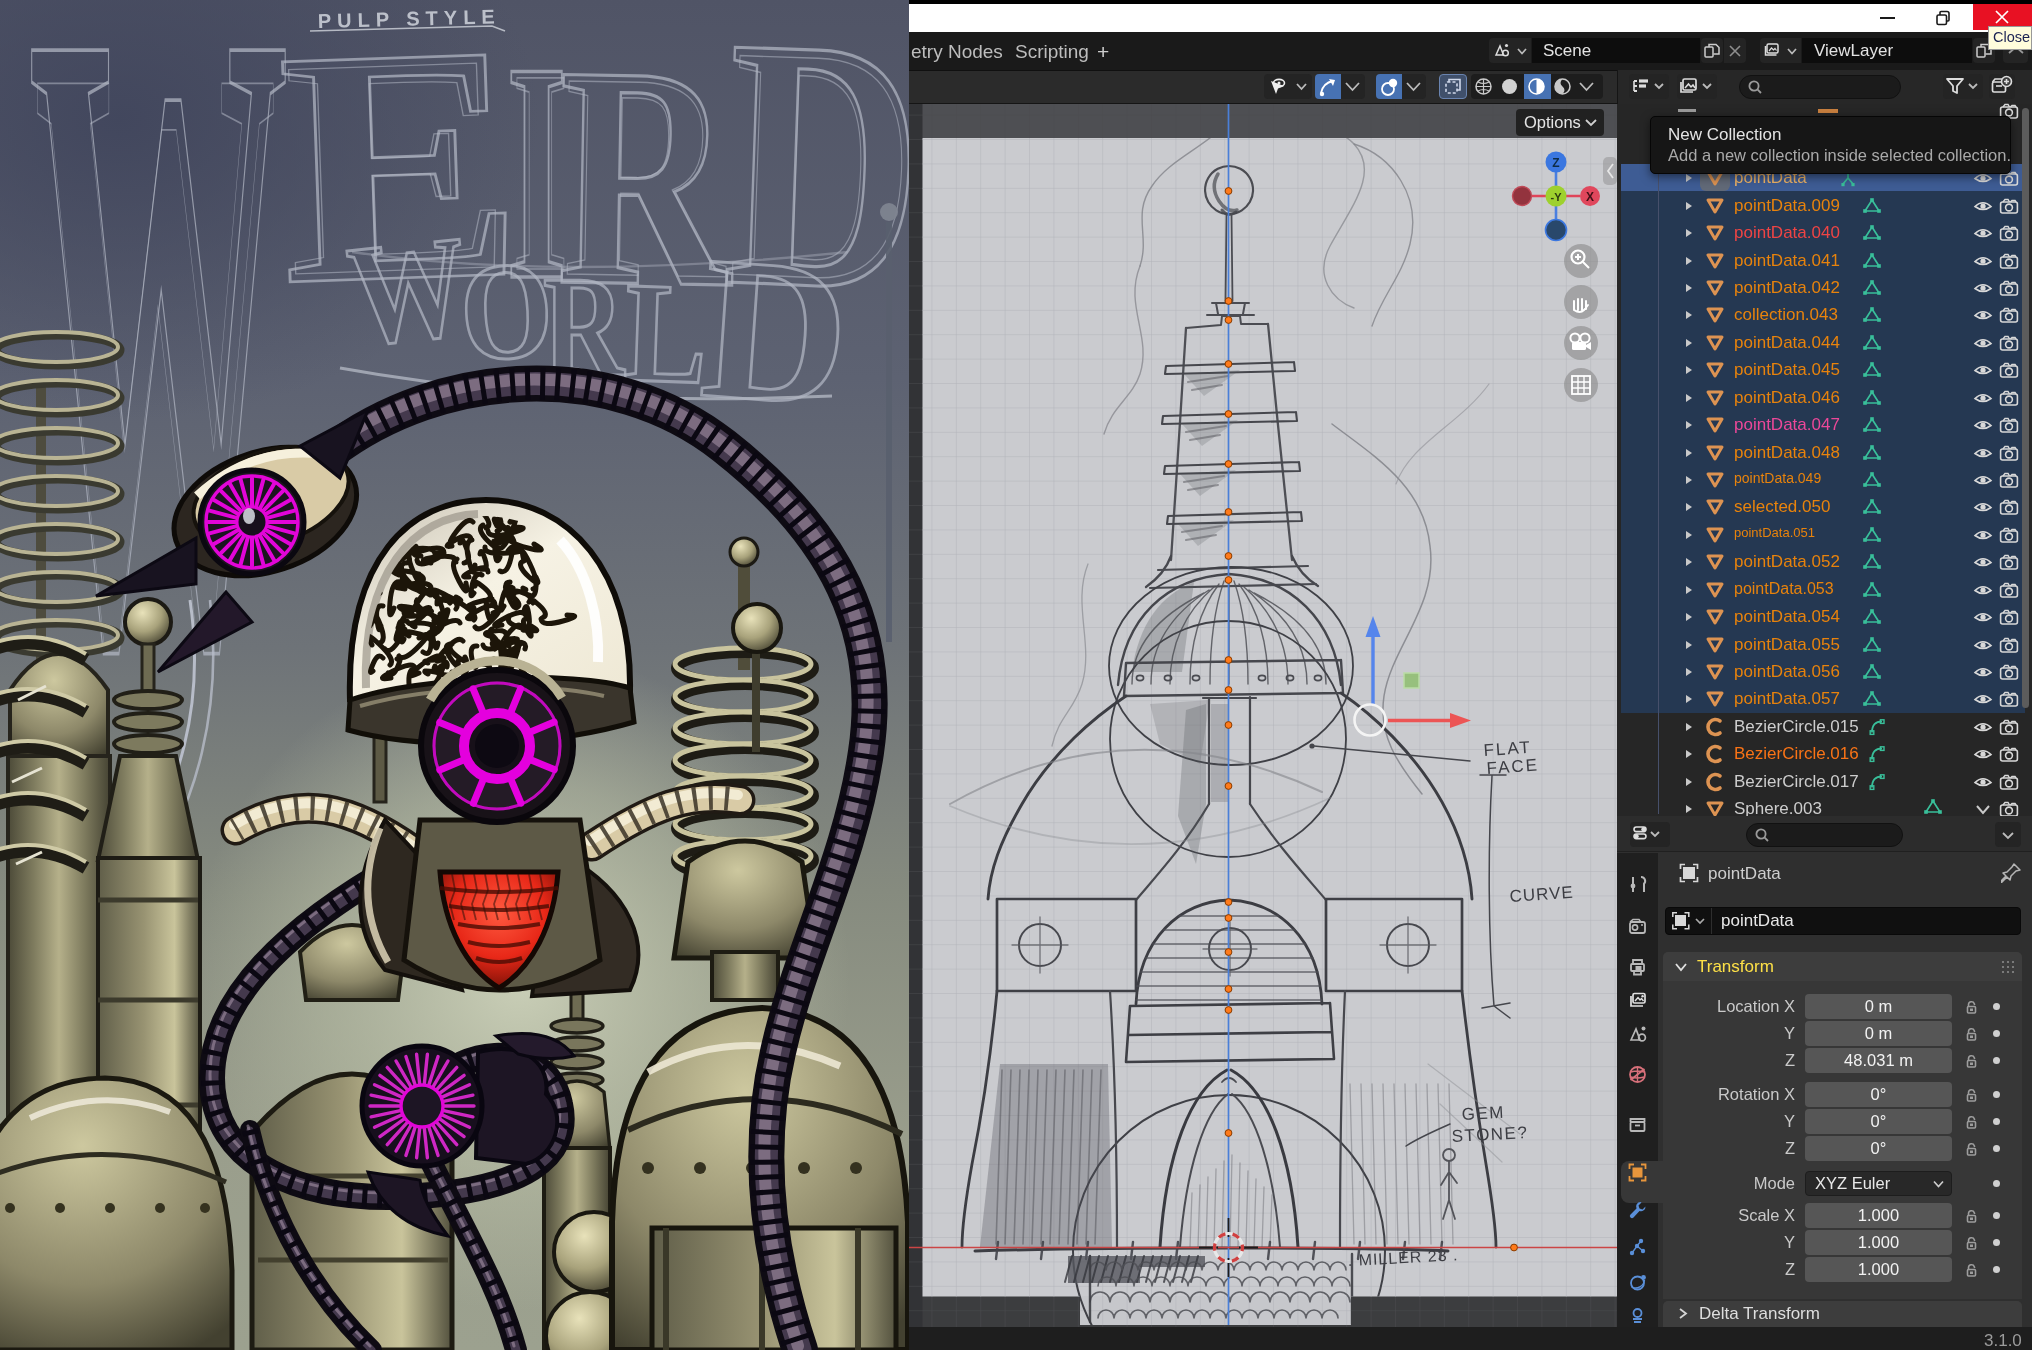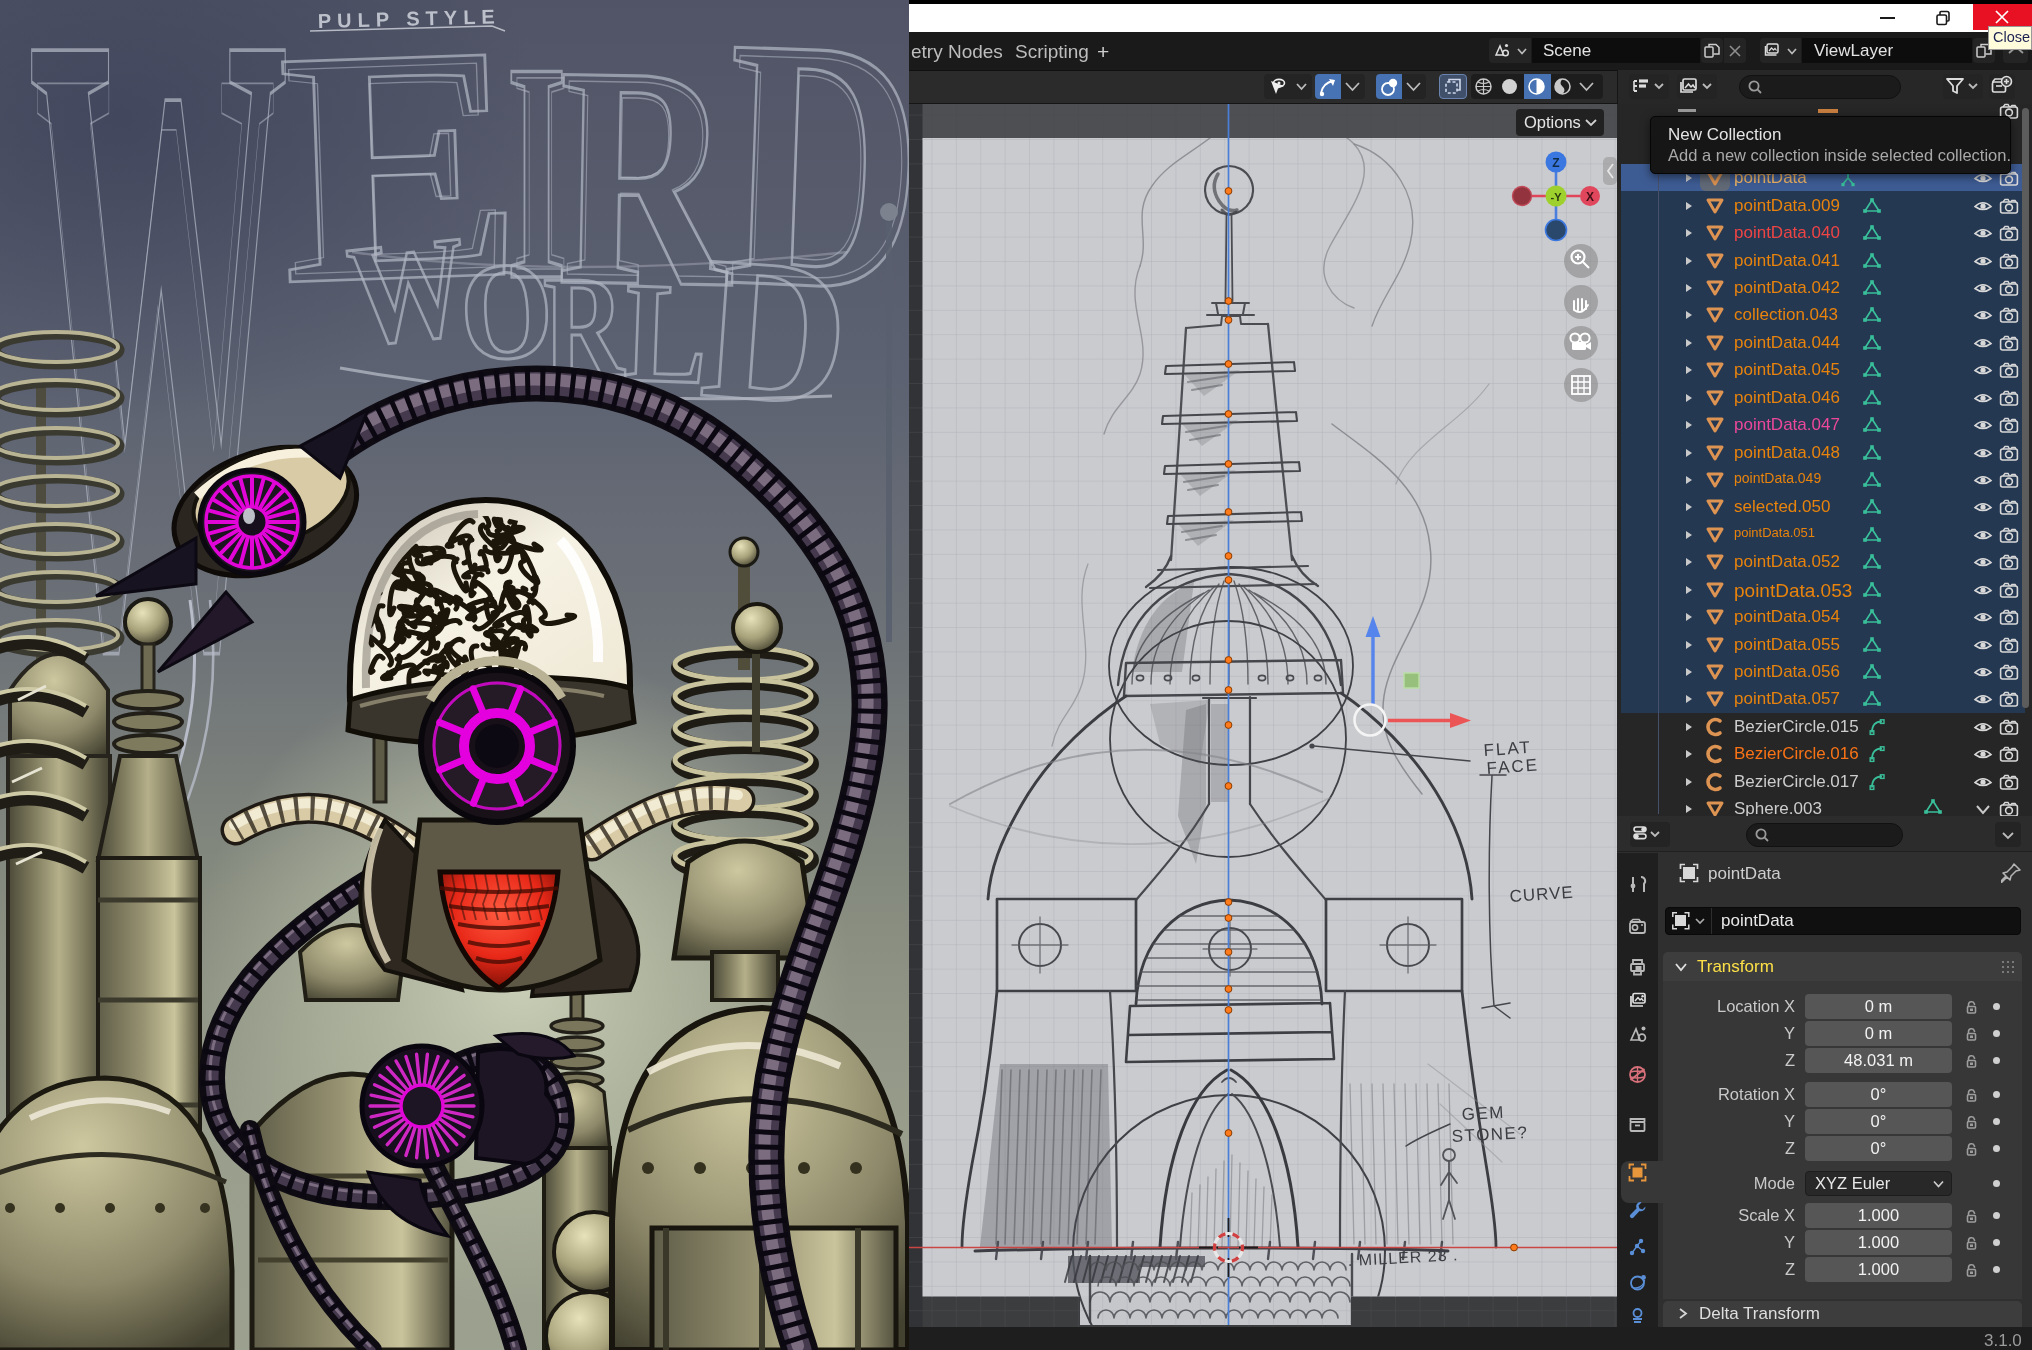--- a/index.html
+++ b/index.html
@@ -875,21 +875,21 @@
       </svg>
       <svg style="position:absolute;left:1090px;top:548.2px" width="20" height="20">
         <use href="#i-cam"></use>
       </svg>
       <svg style="position:absolute;left:775px;top:580.7px" width="10" height="10">
         <use href="#i-exp"></use>
       </svg>
       <svg style="position:absolute;left:796px;top:575.7px" width="20" height="20">
         <use href="#i-pd"></use>
       </svg>
-      <span style="position:absolute;left:825px;top:575.7px;font-size:19px;color:#e8830c">pointData.053</span>
+      <span style="position:absolute;left:825px;top:575.7px;font-size:16px;color:#e8830c">pointData.053</span>
       <svg style="position:absolute;left:953px;top:575.7px" width="20" height="20">
         <use href="#i-vg"></use>
       </svg>
       <svg style="position:absolute;left:1064px;top:575.7px" width="20" height="20">
         <use href="#i-eye"></use>
       </svg>
       <svg style="position:absolute;left:1090px;top:575.7px" width="20" height="20">
         <use href="#i-cam"></use>
       </svg>
       <svg style="position:absolute;left:775px;top:608.1px" width="10" height="10">

